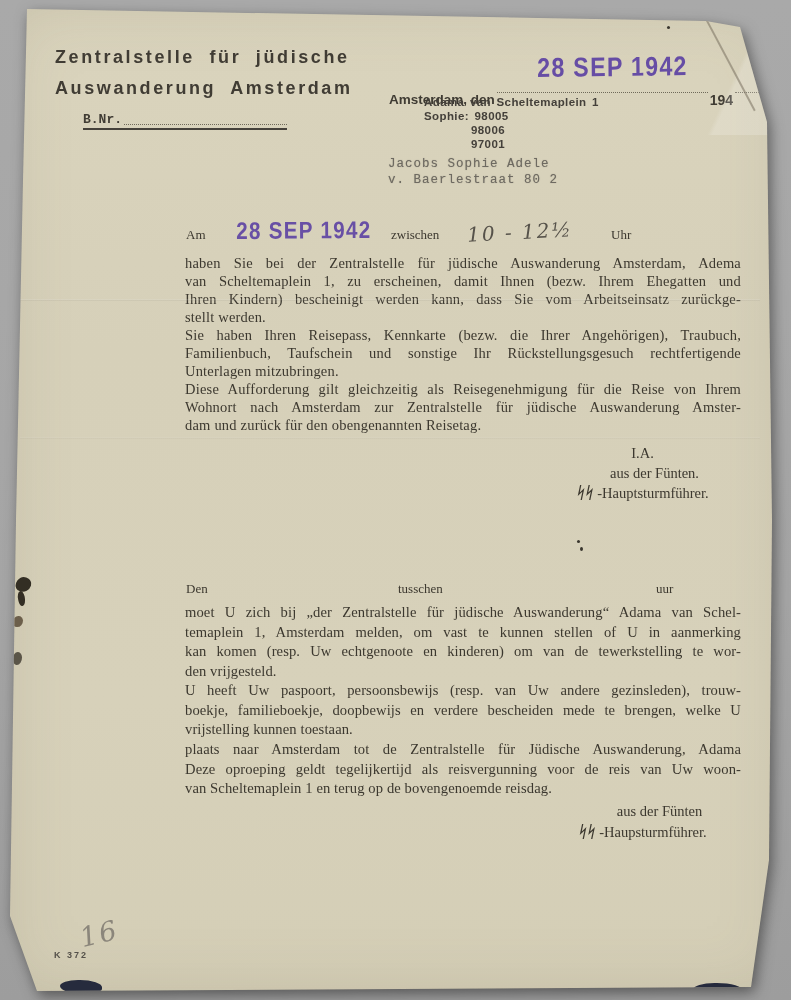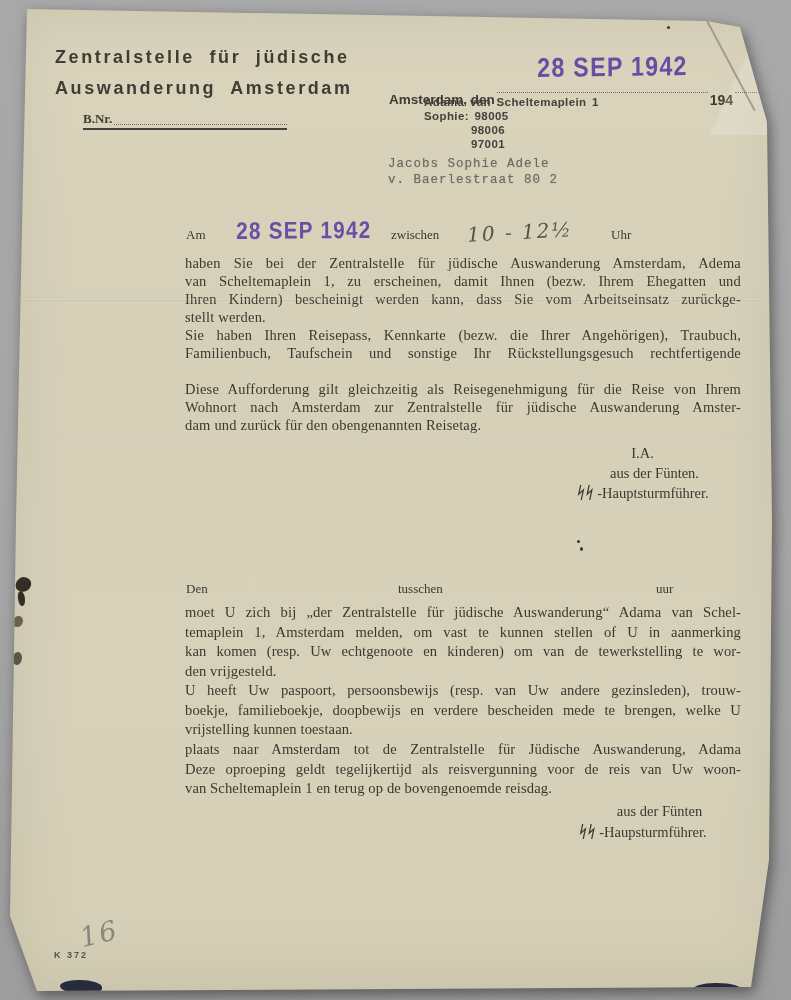--- a/index.html
+++ b/index.html
@@ -5,21 +5,21 @@
   html,body{margin:0;padding:0;}
   .stage{position:relative;width:791px;height:1000px;background:linear-gradient(180deg,#a9a9a9 0%,#a5a5a5 60%,#9d9d9d 100%);overflow:hidden;font-family:"Liberation Serif",serif;}
   .paper-wrap{position:absolute;inset:0;filter:drop-shadow(3px 5px 7px rgba(30,30,30,0.55));}
   .paper{position:absolute;inset:0;background:linear-gradient(180deg,#dad4bd 0%,#d6d0b9 35%,#d7d1ba 70%,#d4ceb6 100%);
     clip-path:polygon(27px 9px,706px 21px,740px 27px,767px 122px,772px 520px,769px 860px,751px 987px,37px 991px,10px 916px,16px 520px,23px 180px);
     box-shadow:inset 0 0 70px rgba(120,110,85,0.22);}
   .abs{position:absolute;}
   
   .org{font-family:"Liberation Sans",sans-serif;font-weight:600;font-size:18px;letter-spacing:2.6px;word-spacing:7px;color:#403c34;line-height:31px;}
   .bnr{left:83px;top:110px;width:204px;height:18px;border-bottom:2px solid #45413a;display:flex;align-items:flex-end;}
-  .bnr .lbl{font-family:Liberation Serif, serif;font-weight:700;font-size:13px;color:#403c34;padding-bottom:1px;}
+  .bnr .lbl{font-family:Liberation Mono, monospace;font-weight:700;font-size:13px;color:#403c34;padding-bottom:1px;}
   .dotl{flex:1;border-bottom:1.6px dotted #6f6a5a;margin:0 0 3px 2px;}
   .dateline{left:389px;top:92px;width:372px;display:flex;align-items:flex-start;}
   .dateline .lbl{font-family:"Liberation Sans",sans-serif;font-weight:700;font-size:13.5px;color:#3f3b33;white-space:nowrap;}
   .dateline .yr{font-family:"Liberation Sans",sans-serif;font-weight:700;font-size:14px;color:#3f3b33;padding:0 2px;}
   .dotshort{width:26px;border-bottom:1.6px dotted #6f6a5a;margin-bottom:3px;}
   .addr{font-family:"Liberation Sans",sans-serif;font-weight:700;font-size:11.5px;color:#44403a;letter-spacing:0.4px;word-spacing:2px;}
   .stamp{font-family:"Liberation Sans",sans-serif;font-weight:700;color:#5d42a3;letter-spacing:1.5px;transform-origin:left top;white-space:nowrap;}
   .stamp1{left:537px;top:53px;font-size:27px;transform:scaleX(0.86) rotate(-0.6deg);opacity:0.92;}
   .stamp2{left:236px;top:217px;font-size:24px;transform:scaleX(0.86) rotate(-0.4deg);opacity:0.9;}
   .typed{font-family:"Liberation Mono",monospace;font-size:12.5px;color:#6e6a61;letter-spacing:1px;line-height:16px;text-shadow:0 0 1px rgba(110,106,97,0.55);}
@@ -89,20 +89,21 @@
 
       <div class="abs bodyblock de" style="top:254px;">
           <div class="tline">haben Sie bei der Zentralstelle für jüdische Auswanderung Amsterdam, Adema</div>
           <div class="tline">van Scheltemaplein 1, zu erscheinen, damit Ihnen (bezw. Ihrem Ehegatten und</div>
           <div class="tline">Ihren Kindern) bescheinigt werden kann, dass Sie vom Arbeitseinsatz zurückge-</div>
           <div class="tline last">stellt werden.</div>
         </div>
       <div class="abs bodyblock de" style="top:326px;">
           <div class="tline">Sie haben Ihren Reisepass, Kennkarte (bezw. die Ihrer Angehörigen), Traubuch,</div>
           <div class="tline">Familienbuch, Taufschein und sonstige Ihr Rückstellungsgesuch rechtfertigende</div>
+          <div class="tline last">Unterlagen mitzubringen.</div>
         </div>
       <div class="abs bodyblock de" style="top:380px;">
           <div class="tline">Diese Aufforderung gilt gleichzeitig als Reisegenehmigung für die Reise von Ihrem</div>
           <div class="tline">Wohnort nach Amsterdam zur Zentralstelle für jüdische Auswanderung Amster-</div>
           <div class="tline last">dam und zurück für den obengenannten Reisetag.</div>
         </div>
 
       <div class="abs sig" style="top:444px;">
         <div>I.A.</div>
         <div style="padding-left:24px;">aus der Fünten.</div>

